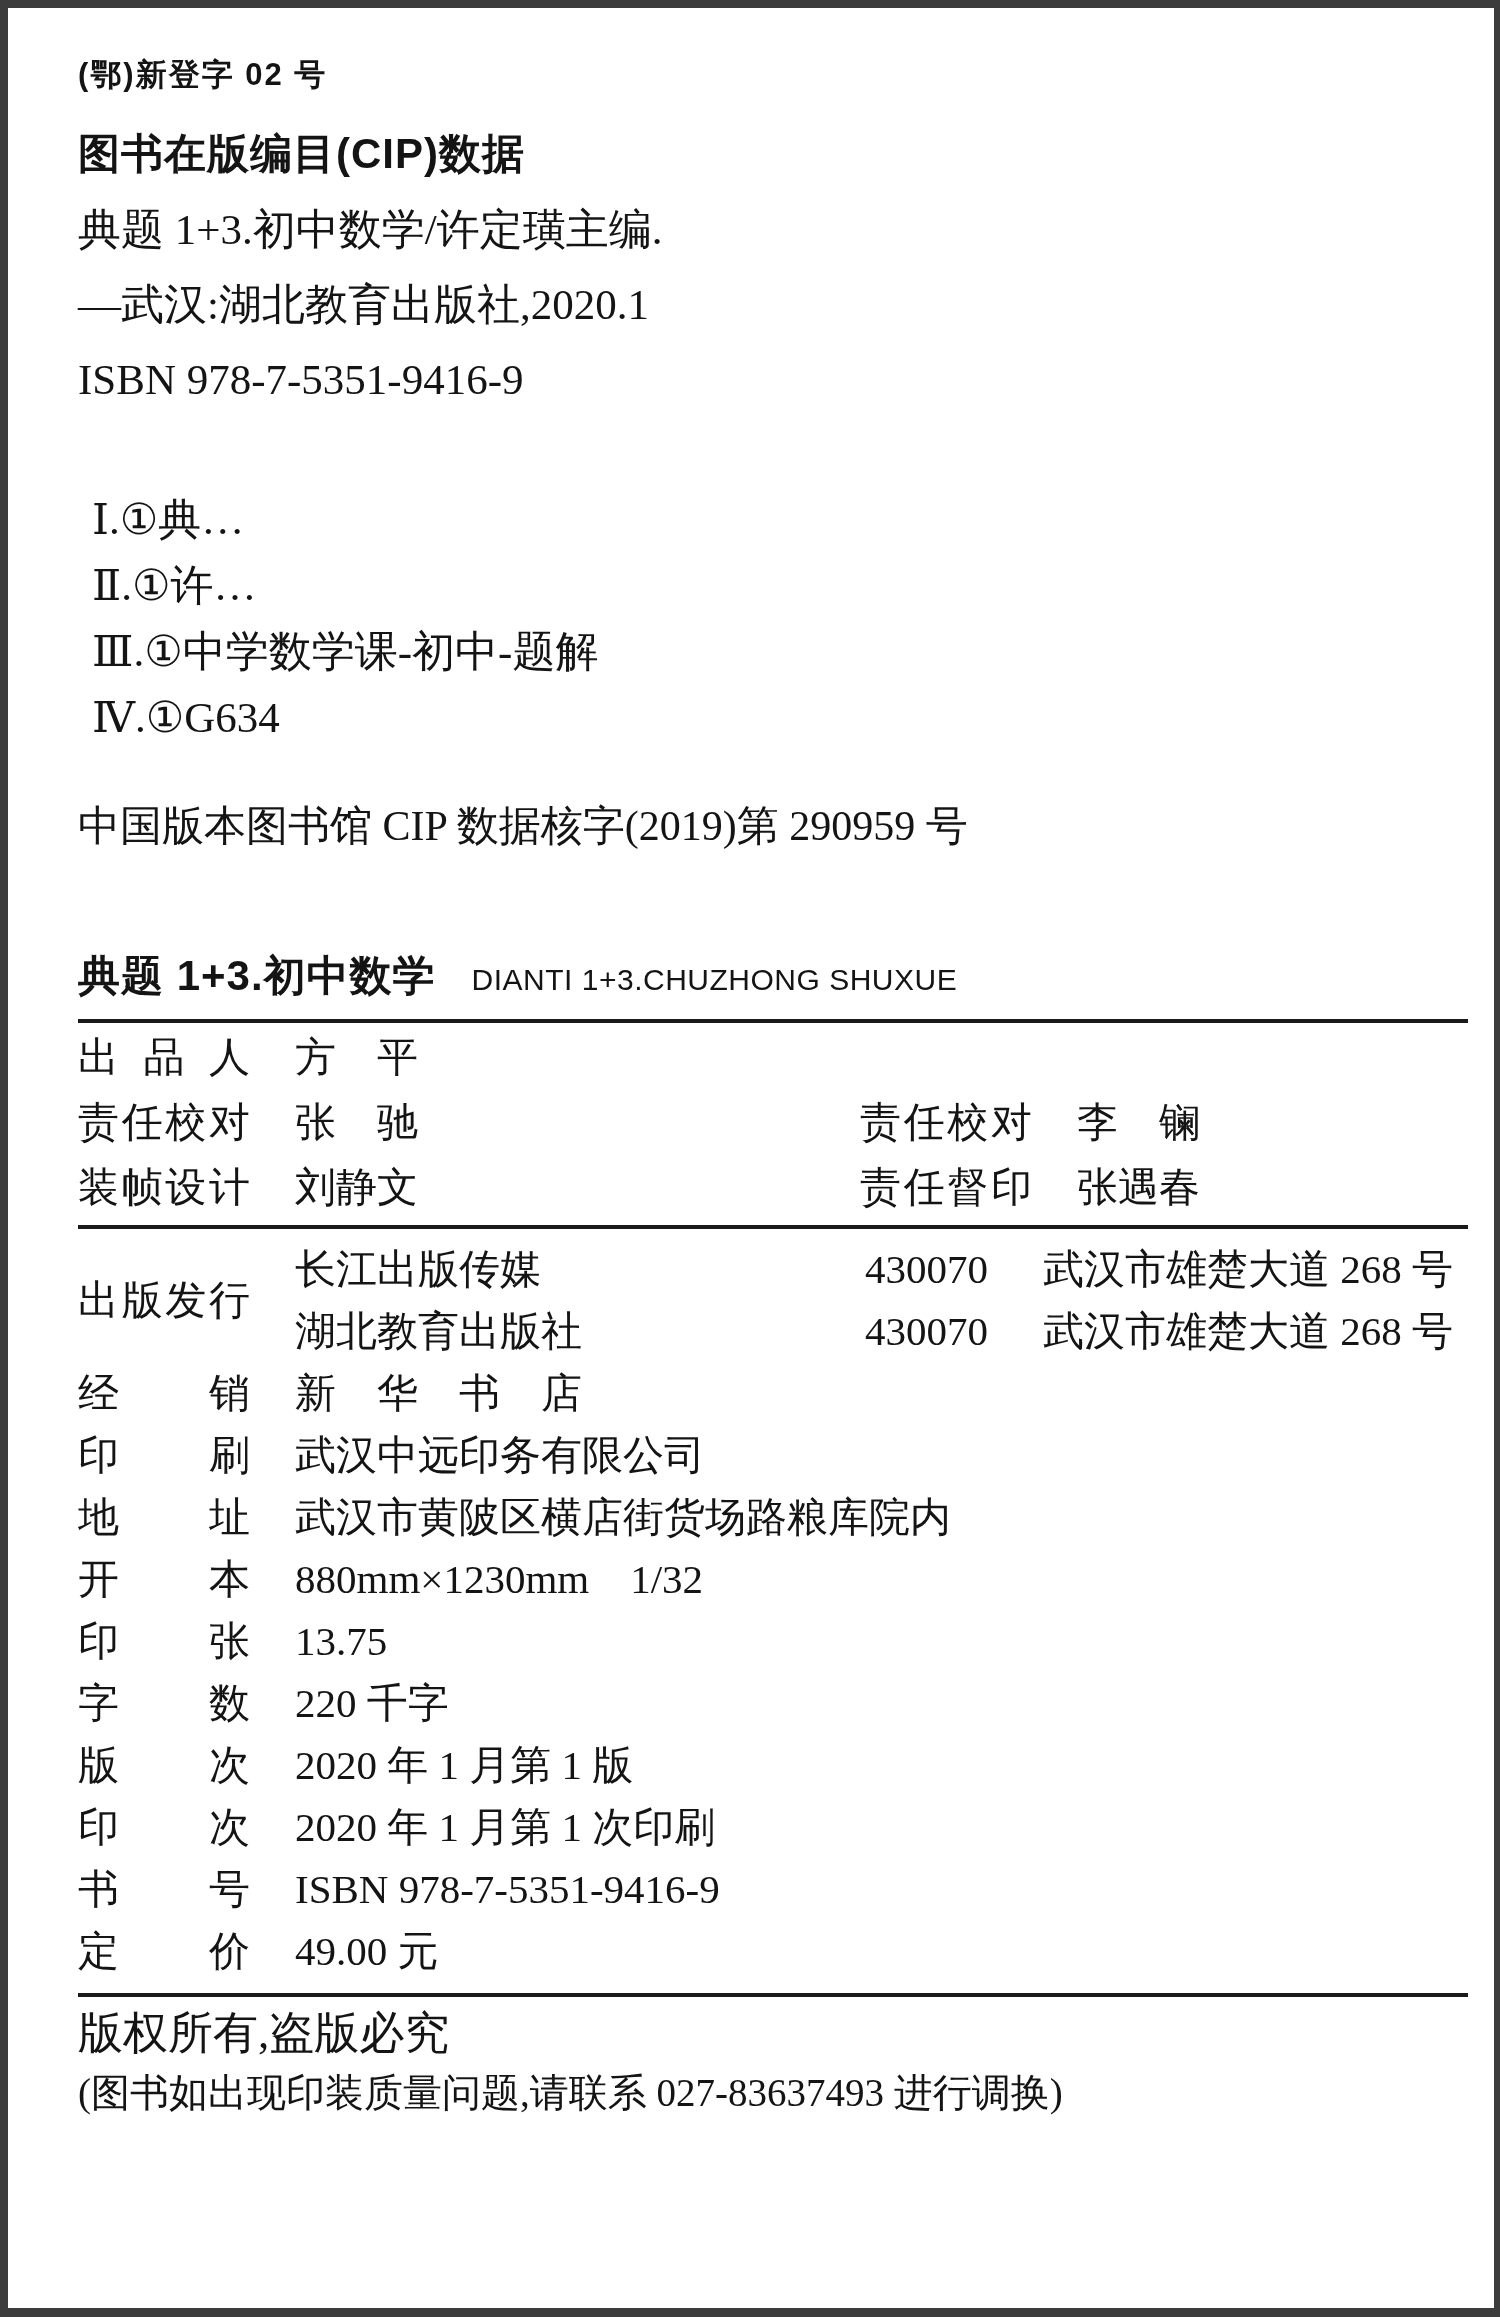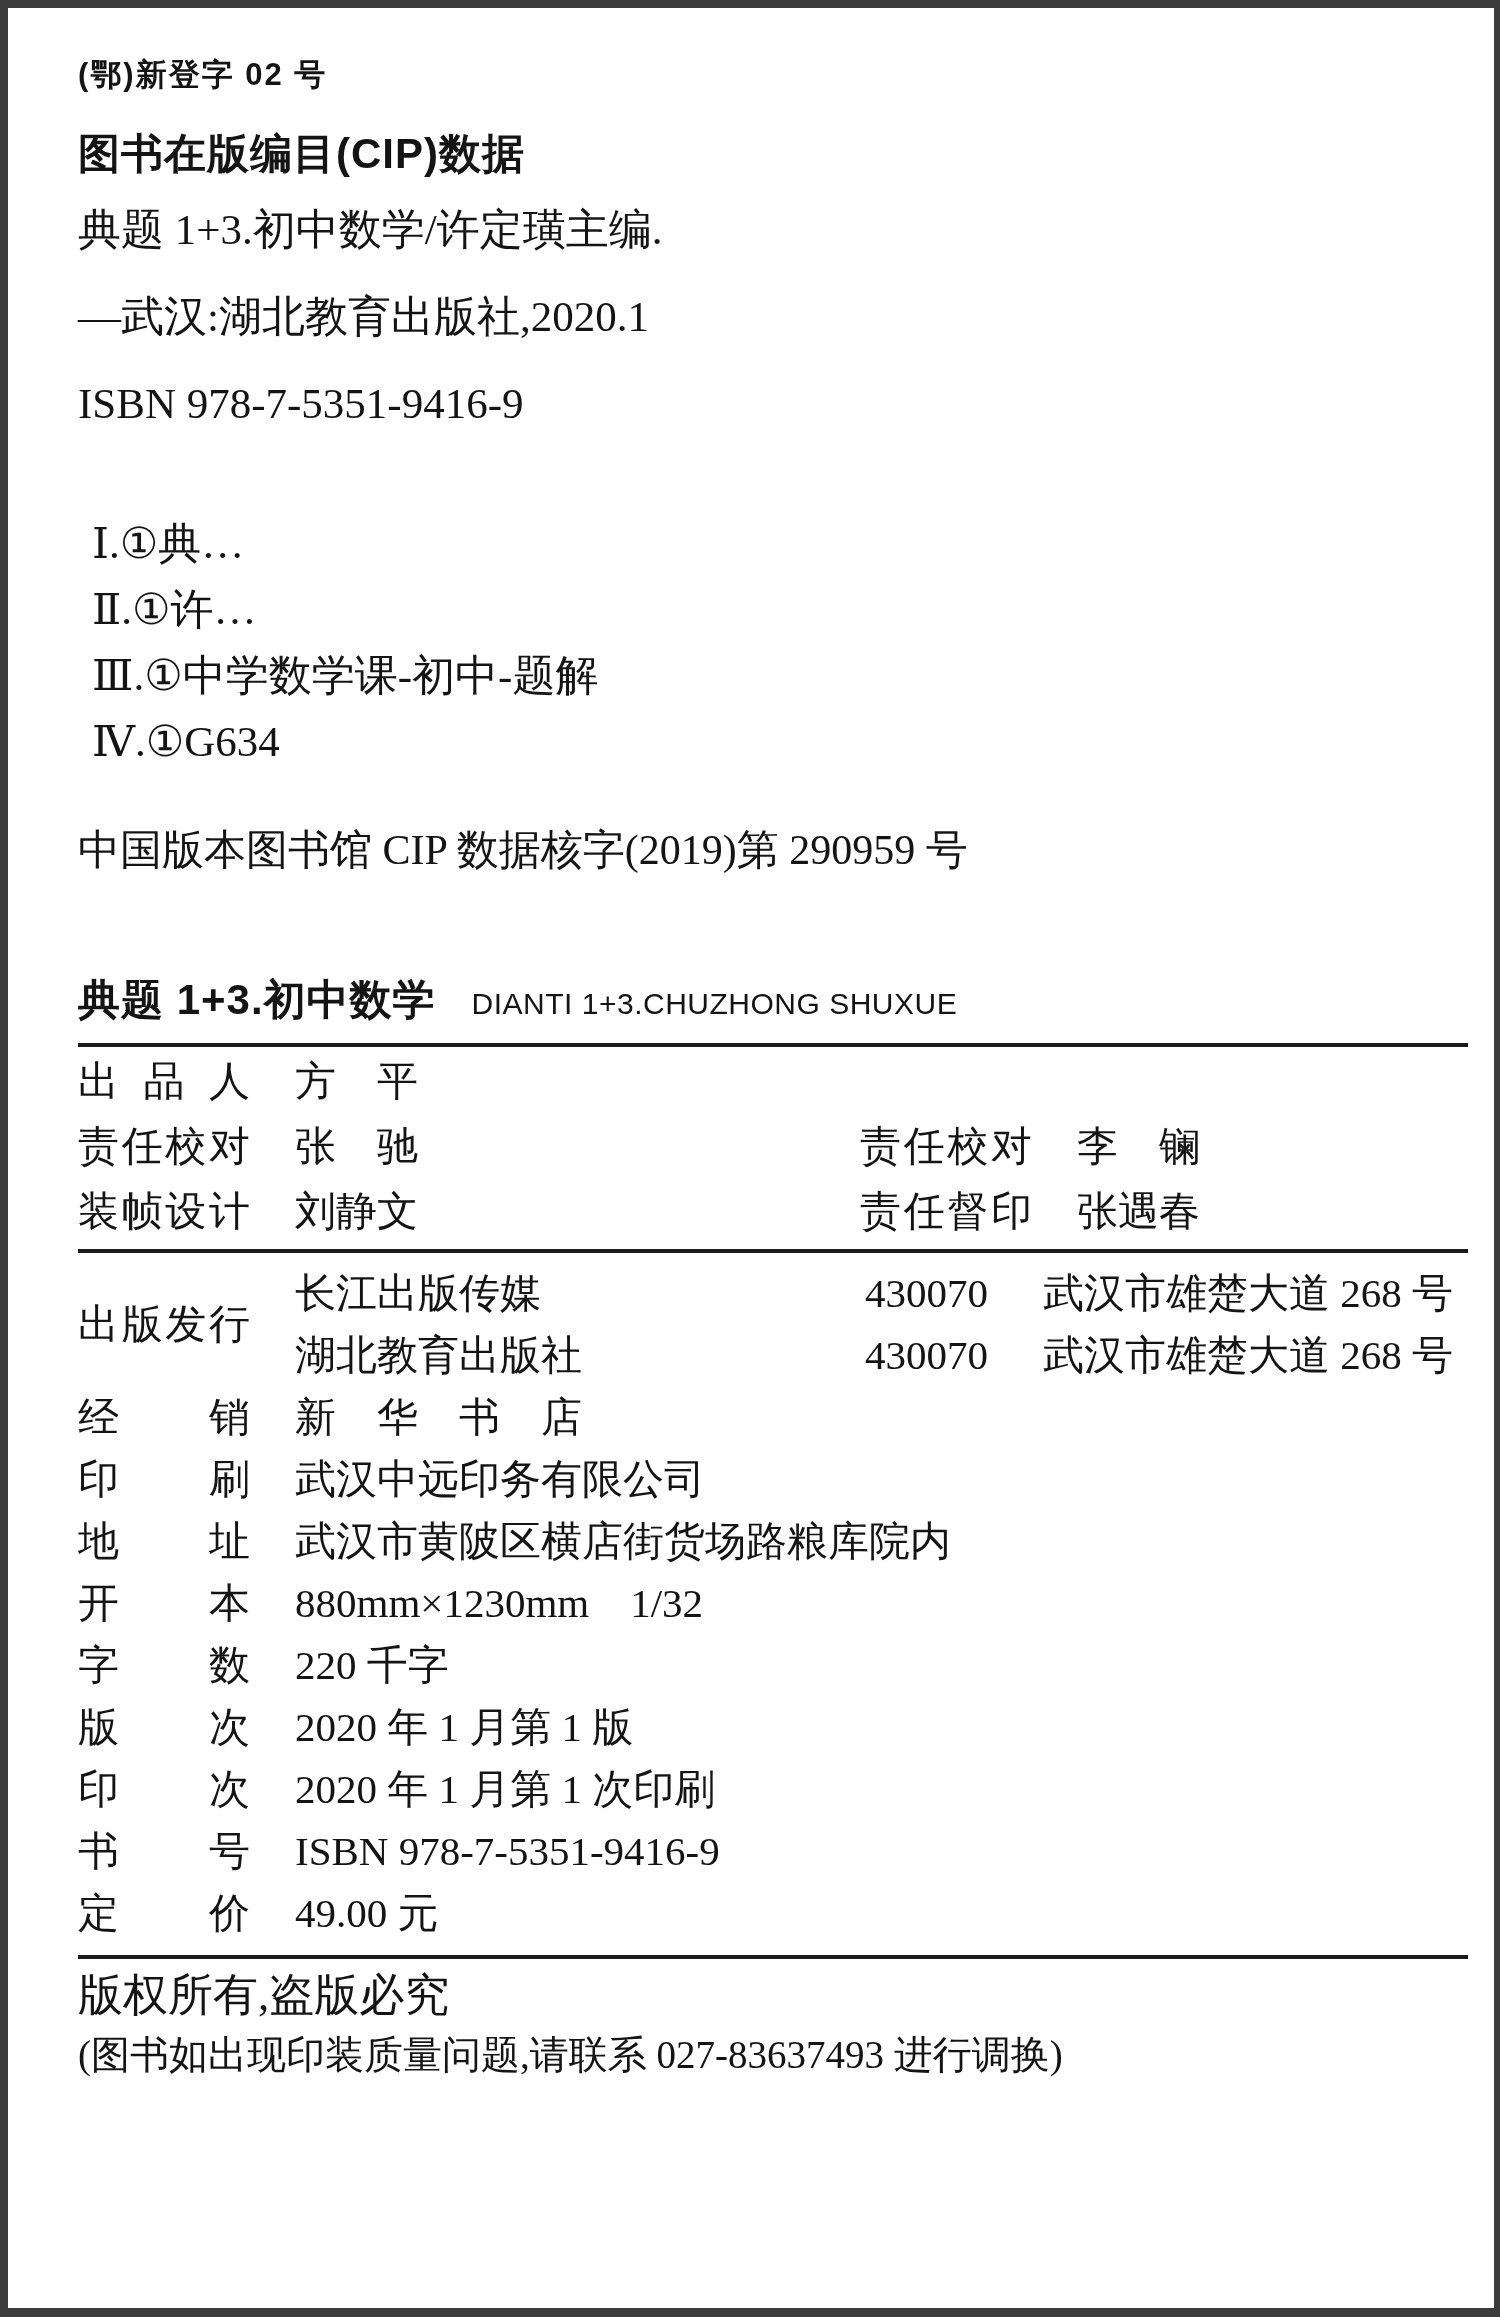--- a/index.html
+++ b/index.html
@@ -11,21 +11,21 @@
     border:solid #3c3c3c;
     border-width:8px 6px 9px 8px;
     padding:0 0 0 70px;
     overflow:hidden;
     font-family:"Liberation Serif","DejaVu Serif",serif;
     color:#141414;
   }
   .heiti{font-family:"Liberation Sans","DejaVu Sans",sans-serif;font-weight:bold;}
   .reg{font-size:31px;line-height:46px;margin-top:44px;letter-spacing:2px;}
   .cip-title{font-size:42px;line-height:46px;margin-top:33px;letter-spacing:1px;}
-  .cip-entry .line{font-size:43px;line-height:45px;margin-top:42px;}
+  .cip-entry .line{font-size:43px;line-height:45px;margin-top:30px;}
   .cip-entry .line:first-child{margin-top:30px;}
   .class-list .line{font-size:43px;line-height:45px;margin-top:21px;padding-left:14px;}
   .class-list .line:first-child{margin-top:95px;}
   .cip-record{font-size:42px;line-height:45px;margin-top:64px;}
   .title-line{margin-top:104px;display:flex;align-items:baseline;}
   .title-cn{font-size:42px;line-height:46px;letter-spacing:1px;}
   .title-py{font-family:"Liberation Sans","DejaVu Sans",sans-serif;font-size:30px;line-height:30px;margin-left:36px;letter-spacing:0.5px;}
   .rule{height:4px;background:#1b1b1b;width:1390px;margin-top:20px;}
   .rule.r2{margin-top:16px;}
   .row{display:flex;font-size:41px;line-height:44px;align-items:center;}
@@ -126,20 +126,24 @@
     </div>
     <div class="row">
       <span class="lbl">地址</span>
       <span class="val">武汉市黄陂区横店街货场路粮库院内</span>
     </div>
     <div class="row">
       <span class="lbl">开本</span>
       <span class="val">880mm×1230mm　1/32</span>
     </div>
     <div class="row">
+      <span class="lbl">印张</span>
+      <span class="val">13.75</span>
+    </div>
+    <div class="row">
       <span class="lbl">字数</span>
       <span class="val">220 千字</span>
     </div>
     <div class="row">
       <span class="lbl">版次</span>
       <span class="val">2020 年 1 月第 1 版</span>
     </div>
     <div class="row">
       <span class="lbl">印次</span>
       <span class="val">2020 年 1 月第 1 次印刷</span>

